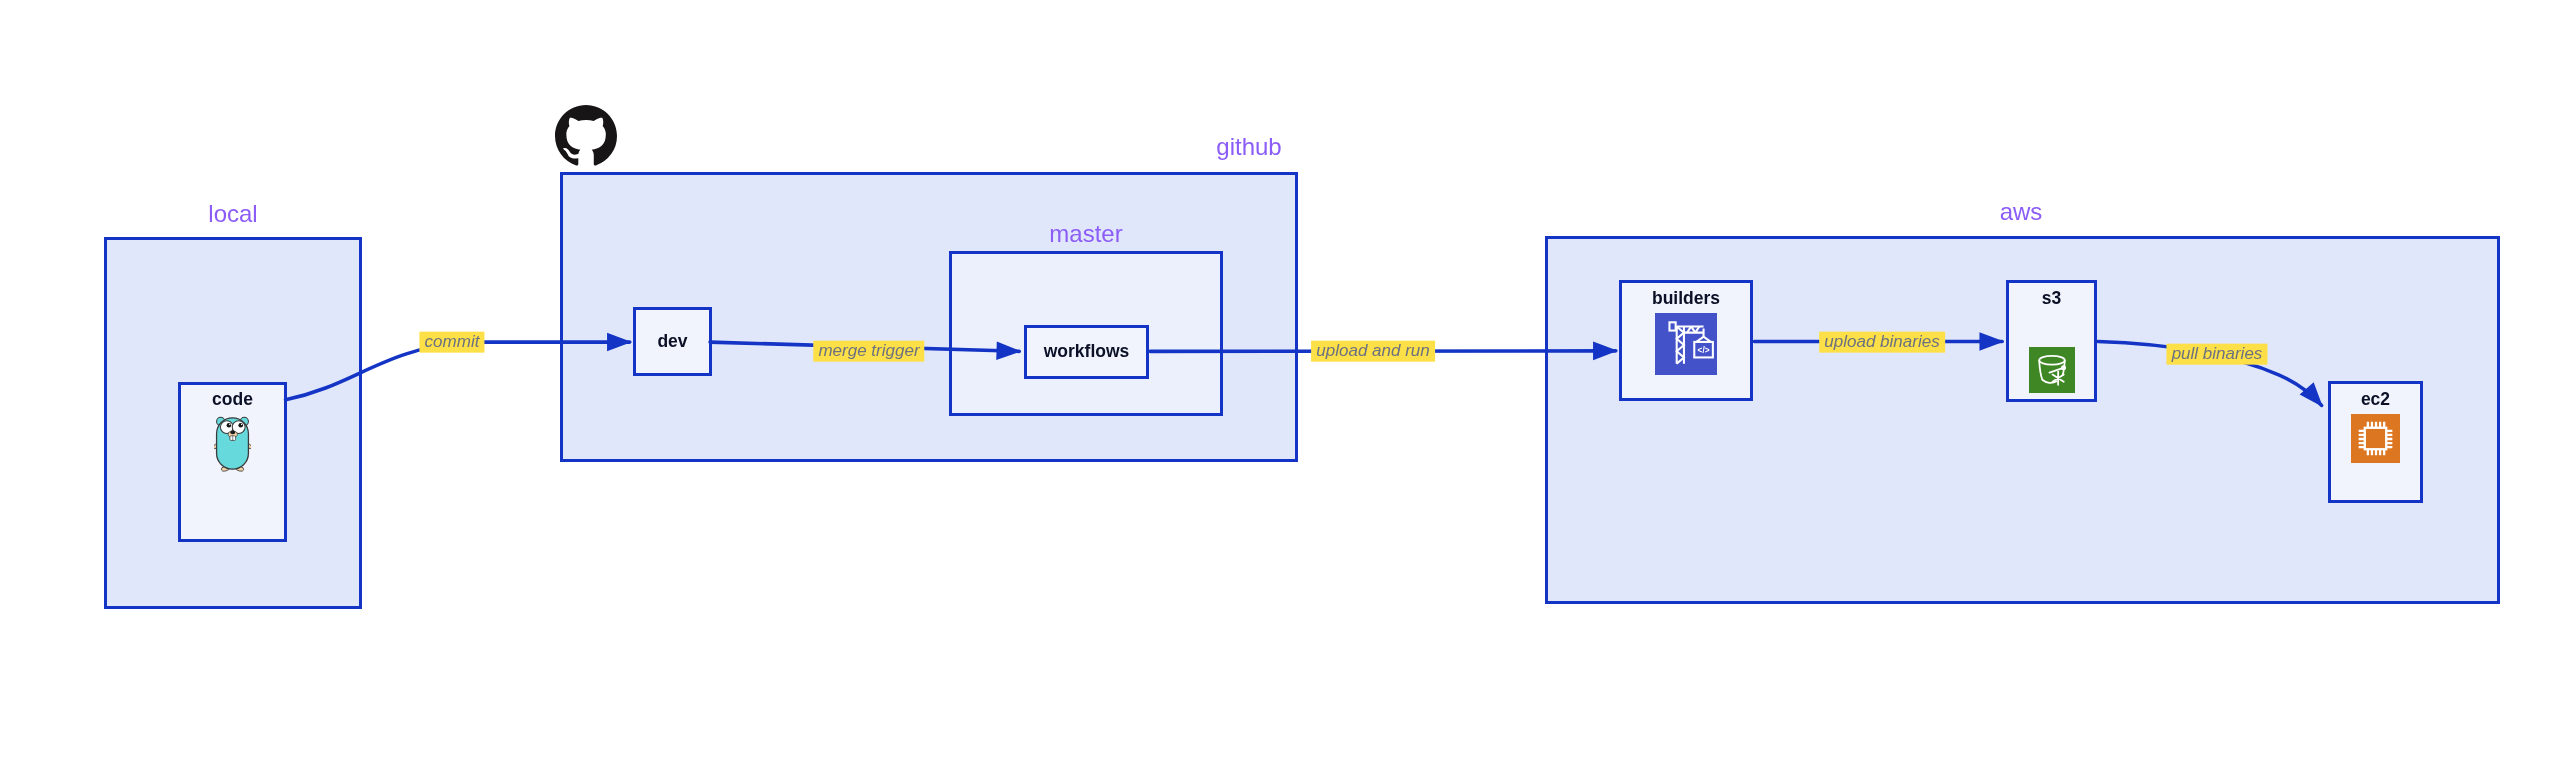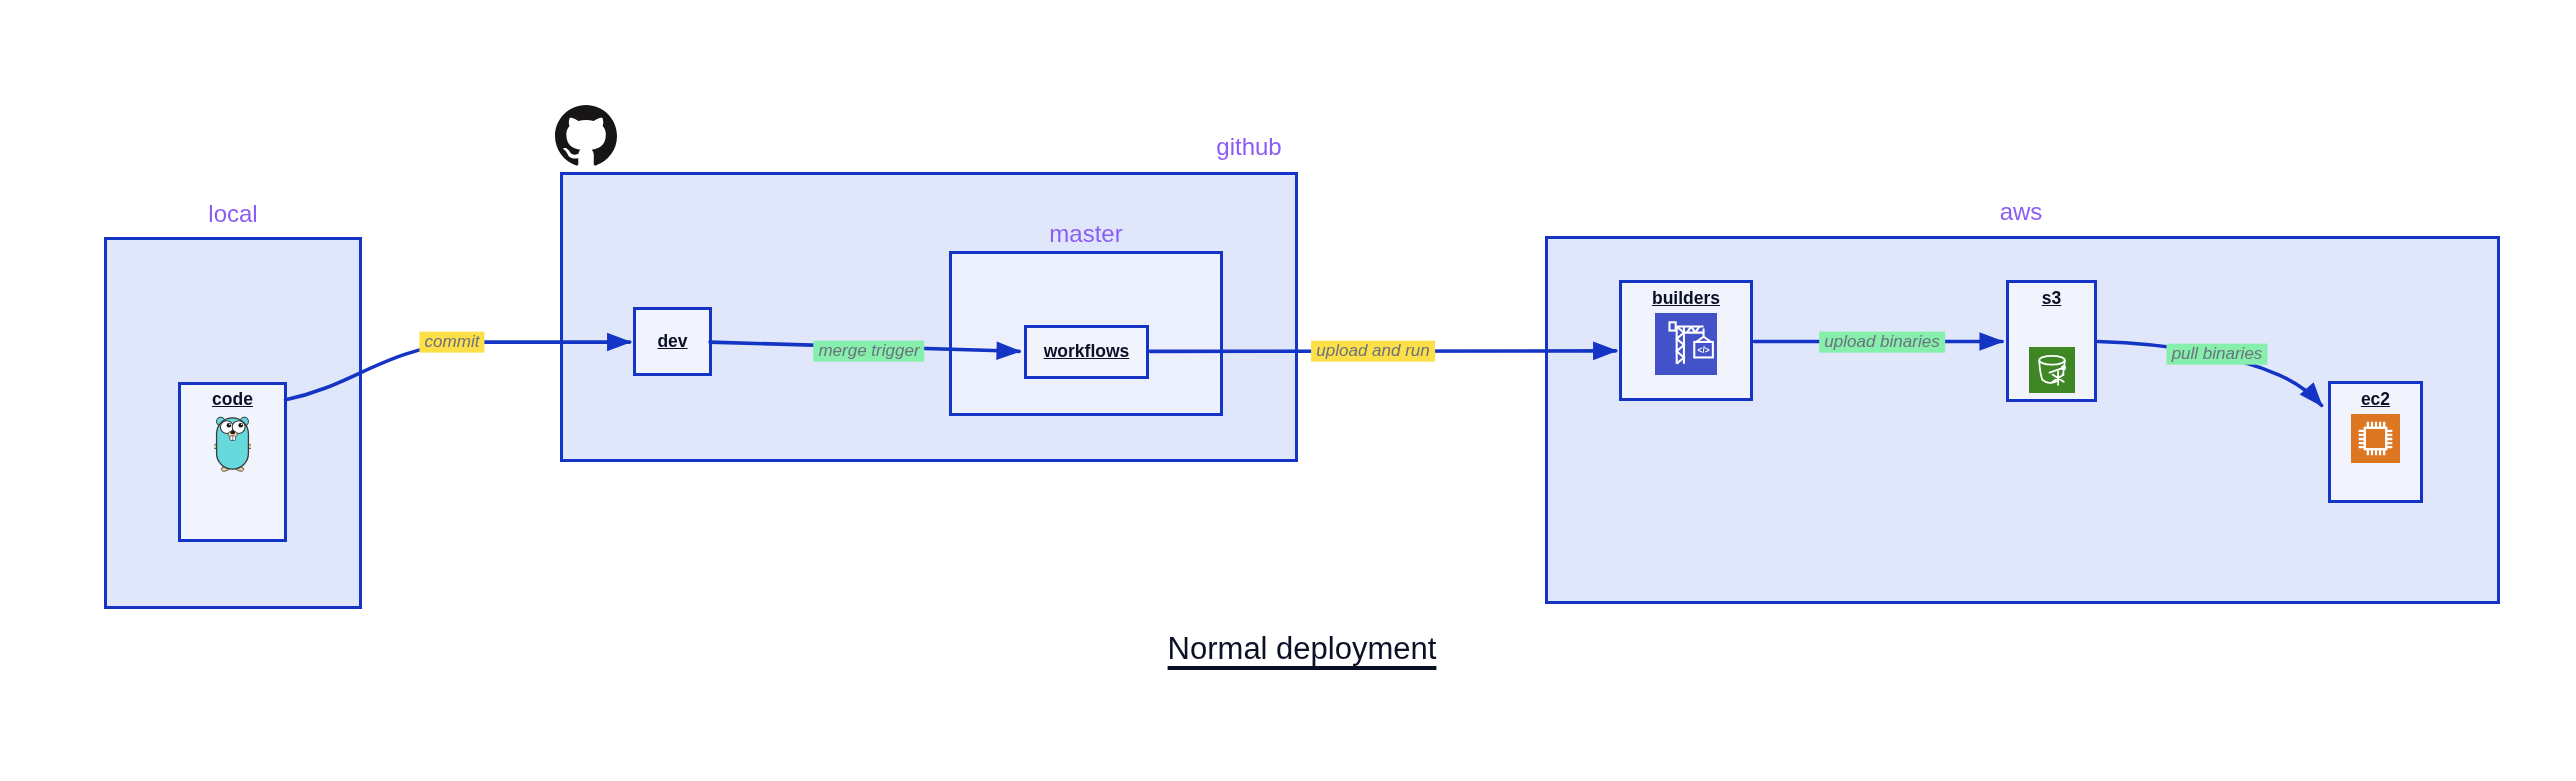--- a/index.html
+++ b/index.html
@@ -17,40 +17,40 @@
   .node{
     position:absolute;box-sizing:border-box;background:#f1f4fd;border:3.6px solid #1334c4;
     display:flex;flex-direction:column;align-items:center;
   }
   #node-code     {left:178px; top:382px;width:109px;height:160px;padding-top:5.2px;}
   #node-dev      {left:633px;top:307px;width:79px;height:69px;justify-content:center;}
   #node-workflows{left:1024px;top:325px;width:125px;height:54px;justify-content:center;}
   #node-builders {left:1619px;top:280px;width:134px;height:121px;padding-top:6.2px;}
   #node-s3       {left:2006px;top:280px;width:91px;height:122px;padding-top:6.2px;gap:34px;}
   #node-ec2      {left:2328px;top:381px;width:95px;height:122px;padding-top:6.2px;}
-  .node-label{font-weight:700;font-size:17.5px;color:#0b1026;line-height:1.1;text-decoration:underline;}
+  .node-label{font-weight:700;font-size:17.5px;color:#0b1026;line-height:1.1;}
   .icon{margin-top:4.1px;line-height:0;}
   
   .ctr-label{
     position:absolute;font-size:24px;color:#8b5cf6;transform:translateX(-50%);
     white-space:nowrap;line-height:1;
   }
   #label-local {left:233px; top:202px;}
   #label-github{left:1249px;top:135px;}
   #label-master{left:1086px;top:222px;}
   #label-aws   {left:2021px;top:200px;text-align:right;}
   
   svg.edges{position:absolute;left:0;top:0;width:2604px;height:781px;pointer-events:none;z-index:5;}
   
   .edge-label{
     position:absolute;transform:translate(-50%,-50%);font-style:italic;font-size:17px;
     color:#6c7180;padding:1px 5.2px;white-space:nowrap;z-index:6;line-height:1.1;
   }
   .bg-white{background:#fde047;}
-  .bg-fill {background:#86efac;}
+  .bg-fill {background:#fde047;}
   #elbl-commit    {left:452px; top:342px;}
   #elbl-merge     {left:869px;top:351px;}
   #elbl-upload-run{left:1373px;top:351px;}
   #elbl-upload-bin{left:1882px;top:342px;}
   #elbl-pull-bin  {left:2217px;top:354px;}
   
   #octocat{position:absolute;left:555px;top:105px;line-height:0;}
   
   .title{
     position:absolute;left:1302px;top:631px;transform:translateX(-50%);
@@ -181,16 +181,15 @@
       <path marker-end="url(#arrowhead)" d="M 4072 663 C 4230 668 4340 692 4424 728 C 4462 745 4486 764 4506 787"></path>
     </g>
   </svg>
 
   <span class="edge-label bg-white" id="elbl-commit">commit</span>
   <span class="edge-label bg-fill" id="elbl-merge">merge trigger</span>
   <span class="edge-label bg-white" id="elbl-upload-run">upload and run</span>
   <span class="edge-label bg-fill" id="elbl-upload-bin">upload binaries</span>
   <span class="edge-label bg-fill" id="elbl-pull-bin">pull binaries</span>
 
-  <div class="title">Normal deployment</div>
 
 </div>
 
 
 </body></html>

